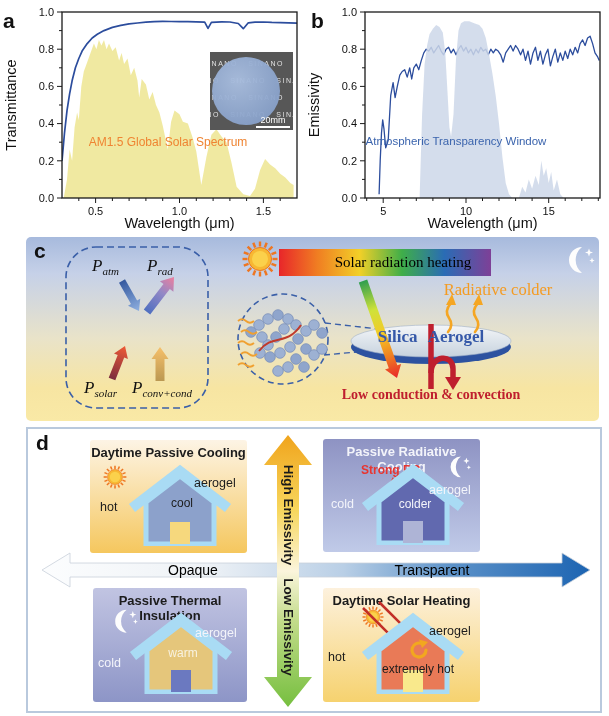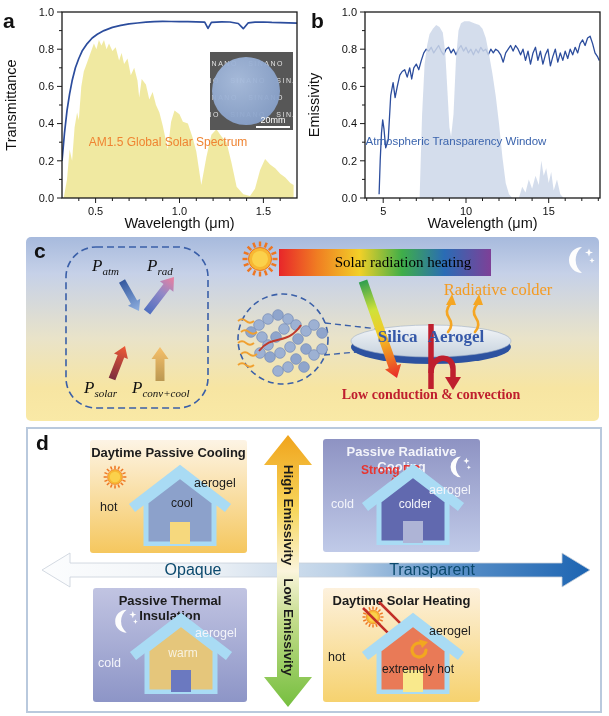--- a/index.html
+++ b/index.html
@@ -56,21 +56,21 @@
   #card-0 .inside-label{left:62px;top:56px;width:60px;} #card-1 .inside-label{left:62px;top:58px;width:60px;}
   #card-2 .inside-label{left:60px;top:58px;width:60px;} #card-3 .inside-label{left:50px;top:74px;width:90px;}
   #card-0 .coating-label{left:104px;top:36px;} #card-1 .coating-label{left:106px;top:44px;}
   #card-2 .coating-label{left:102px;top:38px;} #card-3 .coating-label{left:106px;top:36px;}
   .rc-label{position:absolute;left:38px;top:24px;font-size:12px;font-weight:bold;}
   .rc-arrows{position:absolute;left:54px;top:34px;}
   .solar-arrows{position:absolute;left:26px;top:12px;}
   .heat-cycle{position:absolute;left:84px;top:50px;}
   #d-harrow{position:absolute;left:0;top:119px;}
   #d-varrow{position:absolute;left:234px;top:6px;}
-  .axis-label-h{position:absolute;font-size:16px;color:#0c4a6e;transform:translate(-50%,-50%);white-space:nowrap;}
+  .axis-label-h{position:absolute;font-size:14px;color:#000000;transform:translate(-50%,-50%);white-space:nowrap;}
   .axis-label-v{position:absolute;font-size:13.5px;font-weight:600;color:#1a1a1a;writing-mode:vertical-rl;transform:translate(-50%,-50%);white-space:nowrap;}
 </style>
 </head>
 <body>
 
 <div class="figure">
 
   <div id="panel-a" class="chart-panel">
     <svg id="chart-a" viewBox="0 0 305 235" width="305" height="235">
         <defs>
@@ -304,21 +304,21 @@
           <path d="M422,95 q6,-7 1,-14 q-5,-7 2,-15" fill="none" stroke="#f5a623" stroke-width="2.6" stroke-linecap="round"></path>
   <polygon points="420,68 430,68 426,57" fill="#f5a623"></polygon>
           <path d="M449,95 q6,-7 1,-14 q-5,-7 2,-15" fill="none" stroke="#f5a623" stroke-width="2.6" stroke-linecap="round"></path>
   <polygon points="447,68 457,68 453,57" fill="#f5a623"></polygon>
         </g>
       </svg>
     <div class="plabel" id="c-label">c</div>
     <div class="pterm" id="p-atm"><span>P</span><sub>atm</sub></div>
     <div class="pterm" id="p-rad"><span>P</span><sub>rad</sub></div>
     <div class="pterm" id="p-solar"><span>P</span><sub>solar</sub></div>
-    <div class="pterm" id="p-conv"><span>P</span><sub>conv+cool</sub></div>
+    <div class="pterm" id="p-conv"><span>P</span><sub>conv+cond</sub></div>
     <div id="solar-banner">
         <span>Solar radiation heating</span>
       </div>
     <div class="c-text" id="rad-cooling">Radiative colder</div>
     <div class="c-text" id="silica">Silica Aerogel</div>
     <div class="c-text" id="lowcond">Low conduction &amp; convection</div>
   </div>
 
   <div id="panel-d">
     <div class="plabel" id="d-label">d</div>

